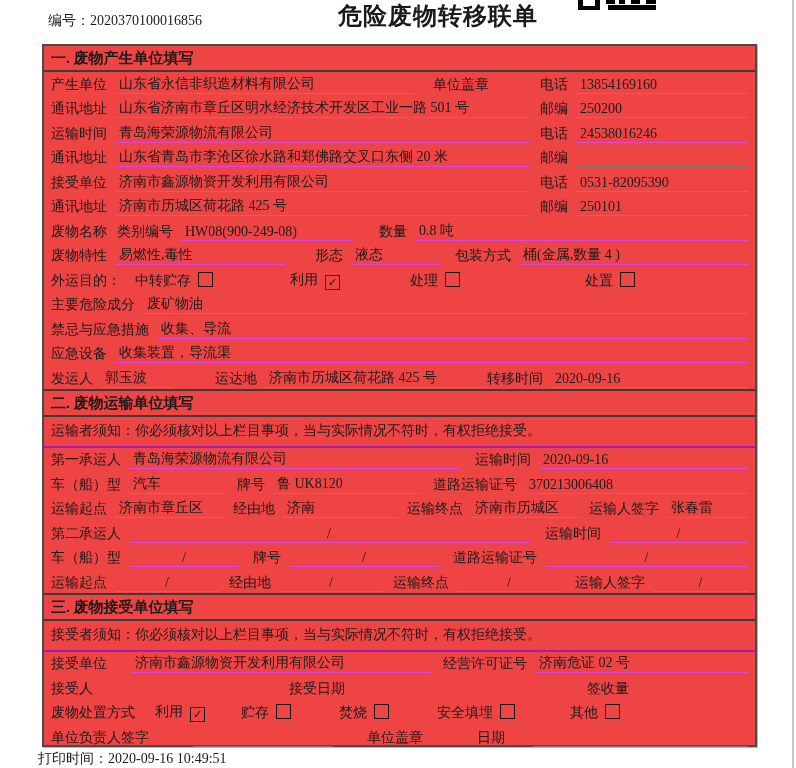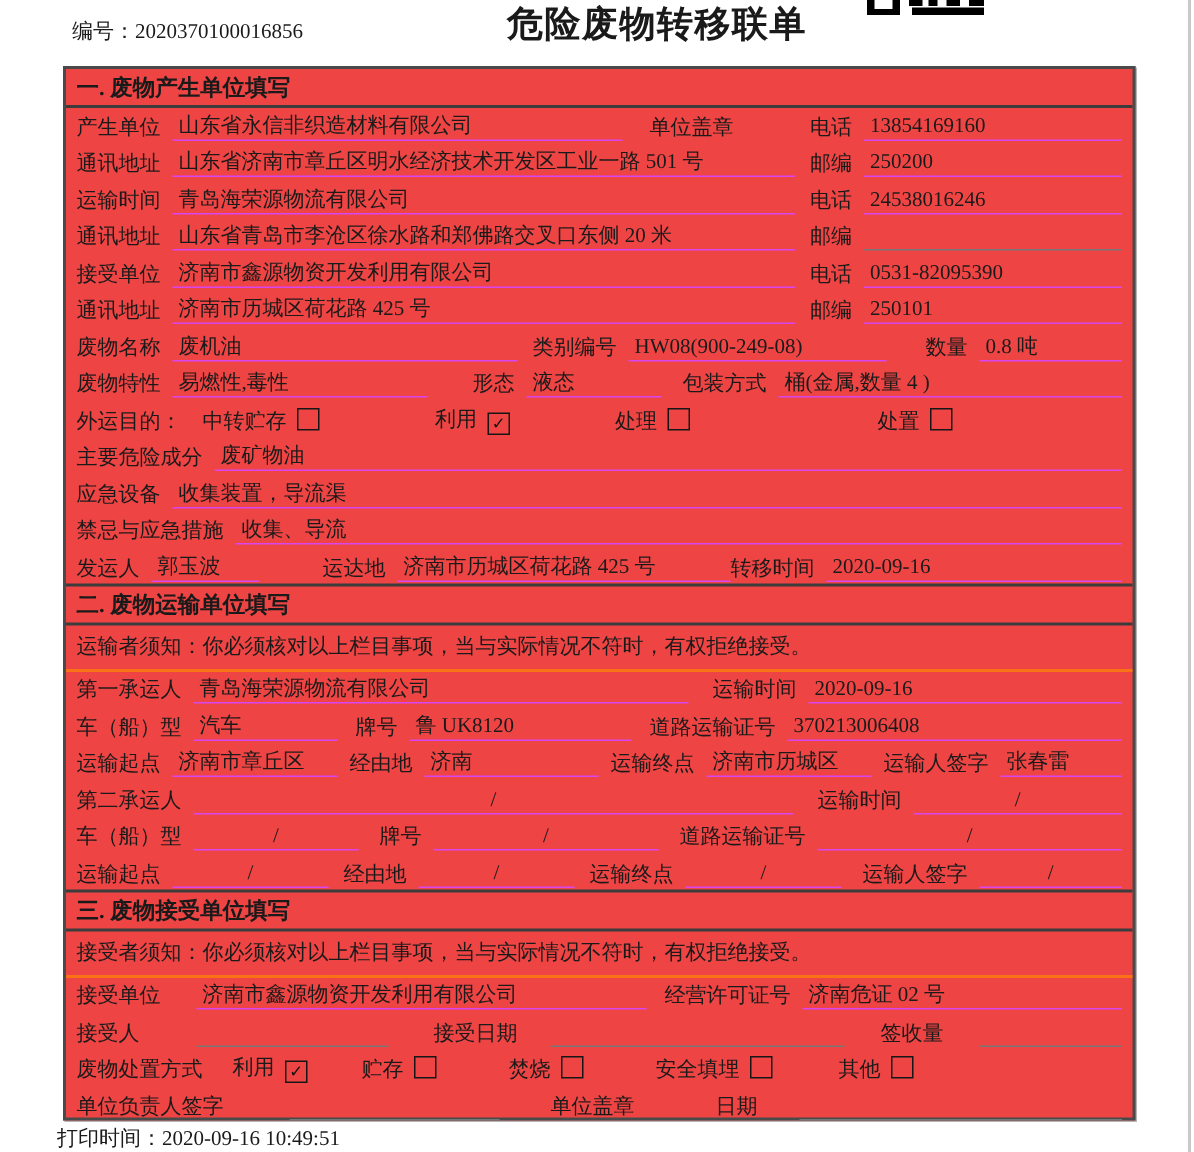--- a/index.html
+++ b/index.html
@@ -16,21 +16,21 @@
     position:absolute;left:42px;top:44px;width:715px;height:703px;
     border:2px solid #4a4a4a;box-sizing:border-box;background:#ef4444;
     display:flex;flex-direction:column;
     box-shadow:1px 1px 0 #b5b5b5;
   }
   .sec-title{
     font-weight:700;font-size:15px;padding:3px 7px 2px;flex:none;
     border-bottom:2px solid #3c3c3c;white-space:nowrap;
   }
   .sec-title.mid{border-top:2px solid #3c3c3c;margin-top:-2px;}
-  .note{font-size:14px;padding:5px 7px 6px;border-bottom:2px solid #f97316;flex:none;white-space:nowrap;}
+  .note{font-size:14px;padding:5px 7px 6px;border-bottom:2px solid #a21caf;flex:none;white-space:nowrap;}
   .row{
     display:flex;align-items:flex-end;height:24.5px;padding:0 7px 3px;flex:none;
     font-size:14px;white-space:nowrap;box-sizing:border-box;
   }
   .lbl{flex:none;}
   .plain{flex:none;}
   .u{
     border-bottom:1px solid #d946ef;padding:0 4px;margin-left:8px;
     overflow:hidden;box-sizing:border-box;flex:none;
   }
@@ -124,21 +124,20 @@
     <span class="lbl">通讯地址</span>
     <span class="u grow" style="margin-right:10px">济南市历城区荷花路 425 号</span>
     <span class="rcol">
       <span class="lbl">邮编</span>
       <span class="u grow">250101</span>
     </span>
   </div>
 
   <div class="row">
     <span class="lbl">废物名称</span>
-    <span class="u" style="width:230px">废机油</span>
     <span class="lbl" style="margin-left:10px">类别编号</span>
     <span class="u" style="width:172px">HW08(900-249-08)</span>
     <span class="lbl" style="margin-left:26px">数量</span>
     <span class="u grow">0.8 吨</span>
   </div>
 
   <div class="row">
     <span class="lbl">废物特性</span>
     <span class="u" style="width:170px">易燃性,毒性</span>
     <span class="lbl" style="margin-left:30px">形态</span>
@@ -162,27 +161,27 @@
       <span>处置</span><span class="cb"></span>
     </span>
   </div>
 
   <div class="row">
     <span class="lbl">主要危险成分</span>
     <span class="u grow">废矿物油</span>
   </div>
 
   <div class="row">
+    <span class="lbl">禁忌与应急措施</span>
+    <span class="u grow">收集、导流</span>
+  </div>
+
+  <div class="row">
     <span class="lbl">应急设备</span>
     <span class="u grow">收集装置，导流渠</span>
-  </div>
-
-  <div class="row">
-    <span class="lbl">禁忌与应急措施</span>
-    <span class="u grow">收集、导流</span>
   </div>
 
   <div class="row">
     <span class="lbl">发运人</span>
     <span class="u" style="width:72px">郭玉波</span>
     <span class="lbl" style="margin-left:42px">运达地</span>
     <span class="u" style="width:222px">济南市历城区荷花路 425 号</span>
     <span class="lbl" style="">转移时间</span>
     <span class="u grow">2020-09-16</span>
   </div>
@@ -270,21 +269,21 @@
     </span>
     <span class="opt" style="margin-left:36px">
       <span>贮存</span><span class="cb"></span>
     </span>
     <span class="opt" style="margin-left:48px">
       <span>焚烧</span><span class="cb"></span>
     </span>
     <span class="opt" style="margin-left:48px">
       <span>安全填埋</span><span class="cb"></span>
     </span>
-    <span class="opt" style="margin-left:44px">
+    <span class="opt" style="margin-left:55px">
       <span>其他</span><span class="cb"></span>
     </span>
   </div>
 
   <div class="row">
     <span class="lbl">单位负责人签字</span>
     <span class="u bl" style="width:140px;margin-left:44px"></span>
     <span class="plain" style="margin-left:34px">单位盖章</span>
     <span class="lbl" style="margin-left:54px">日期</span>
     <span class="u bl grow" style="margin-left:28px"></span>

